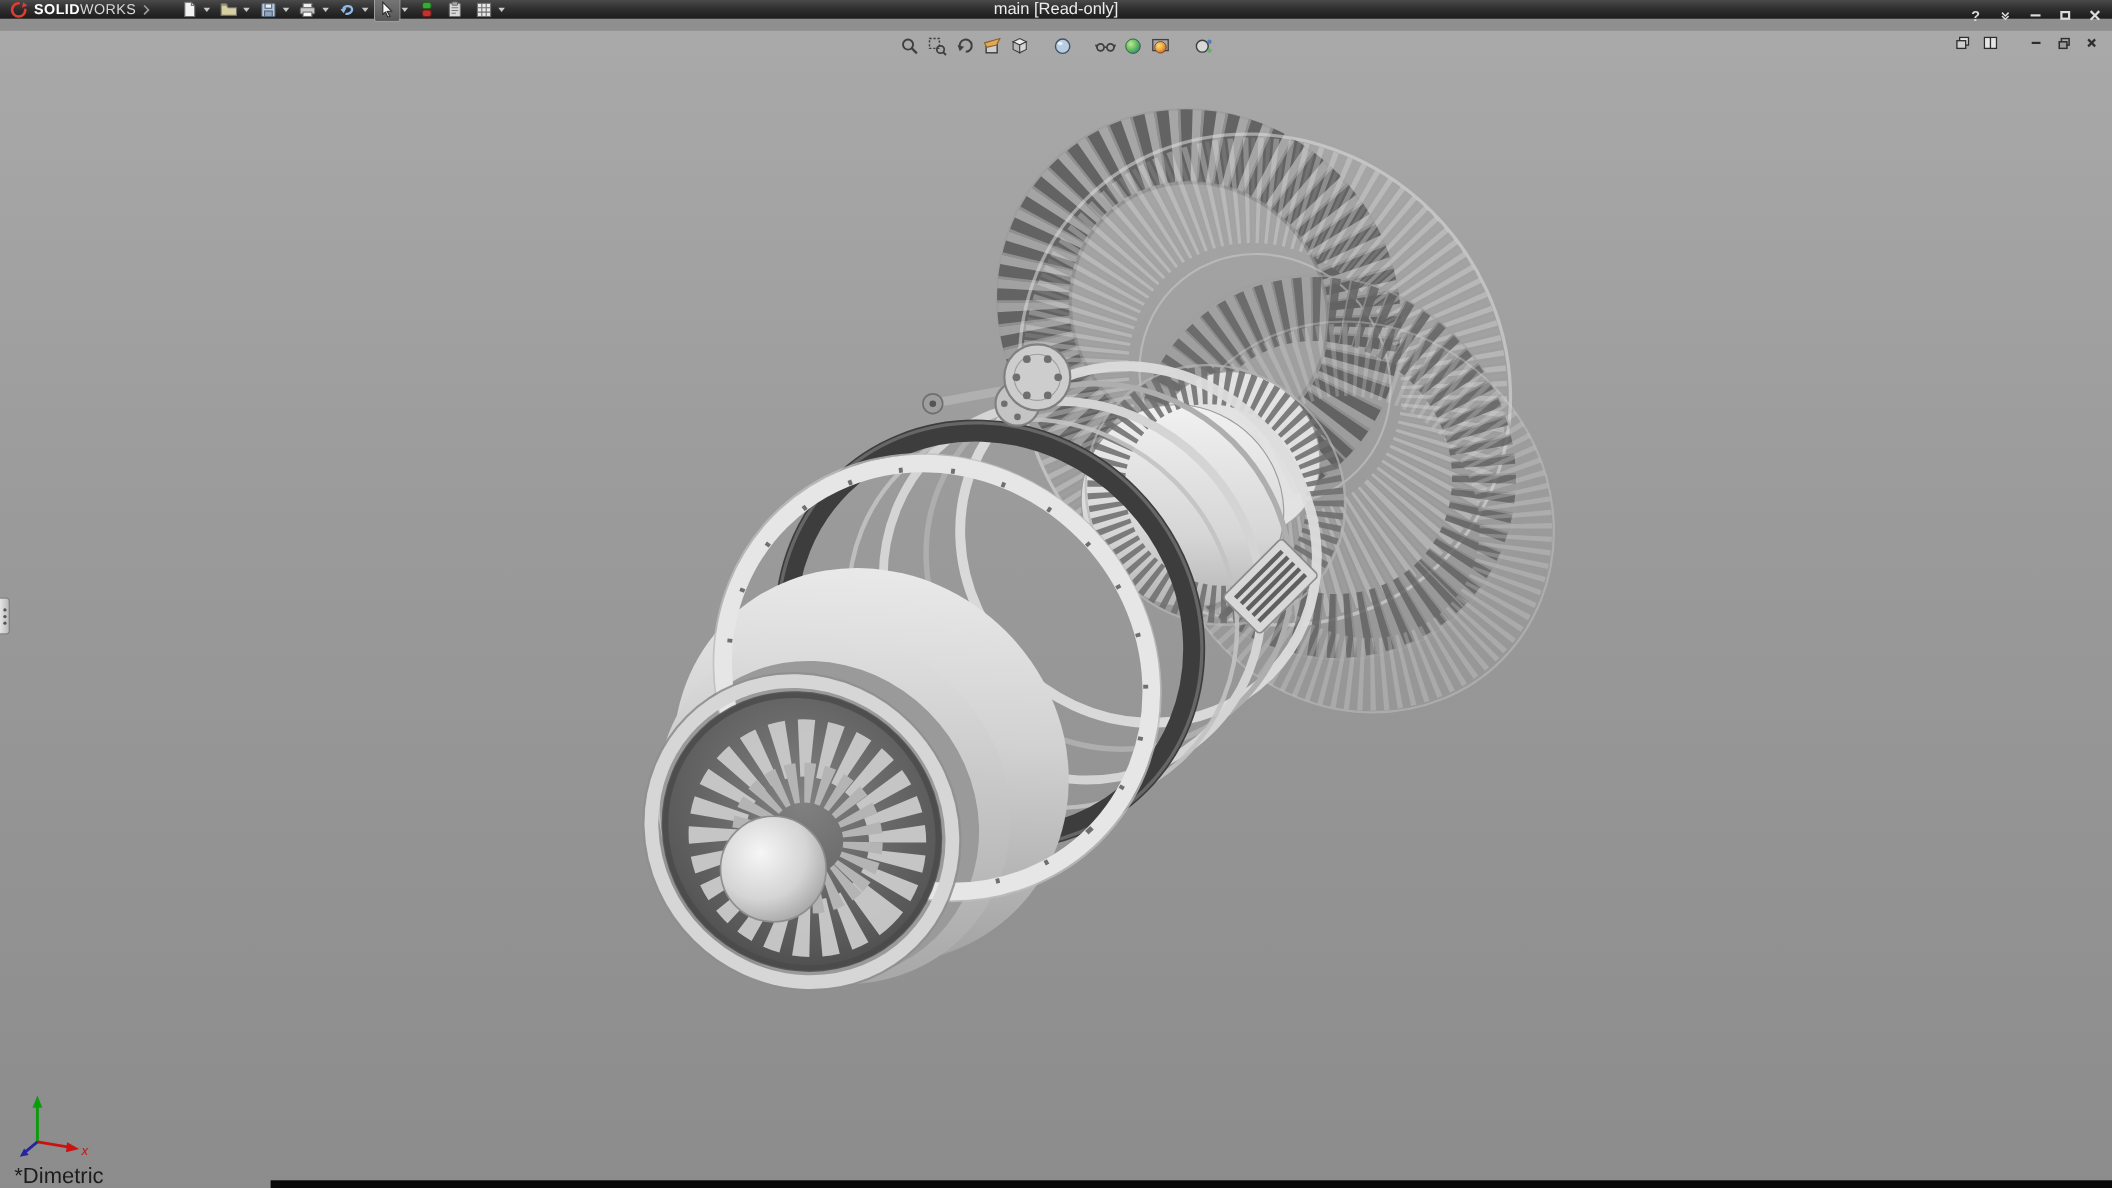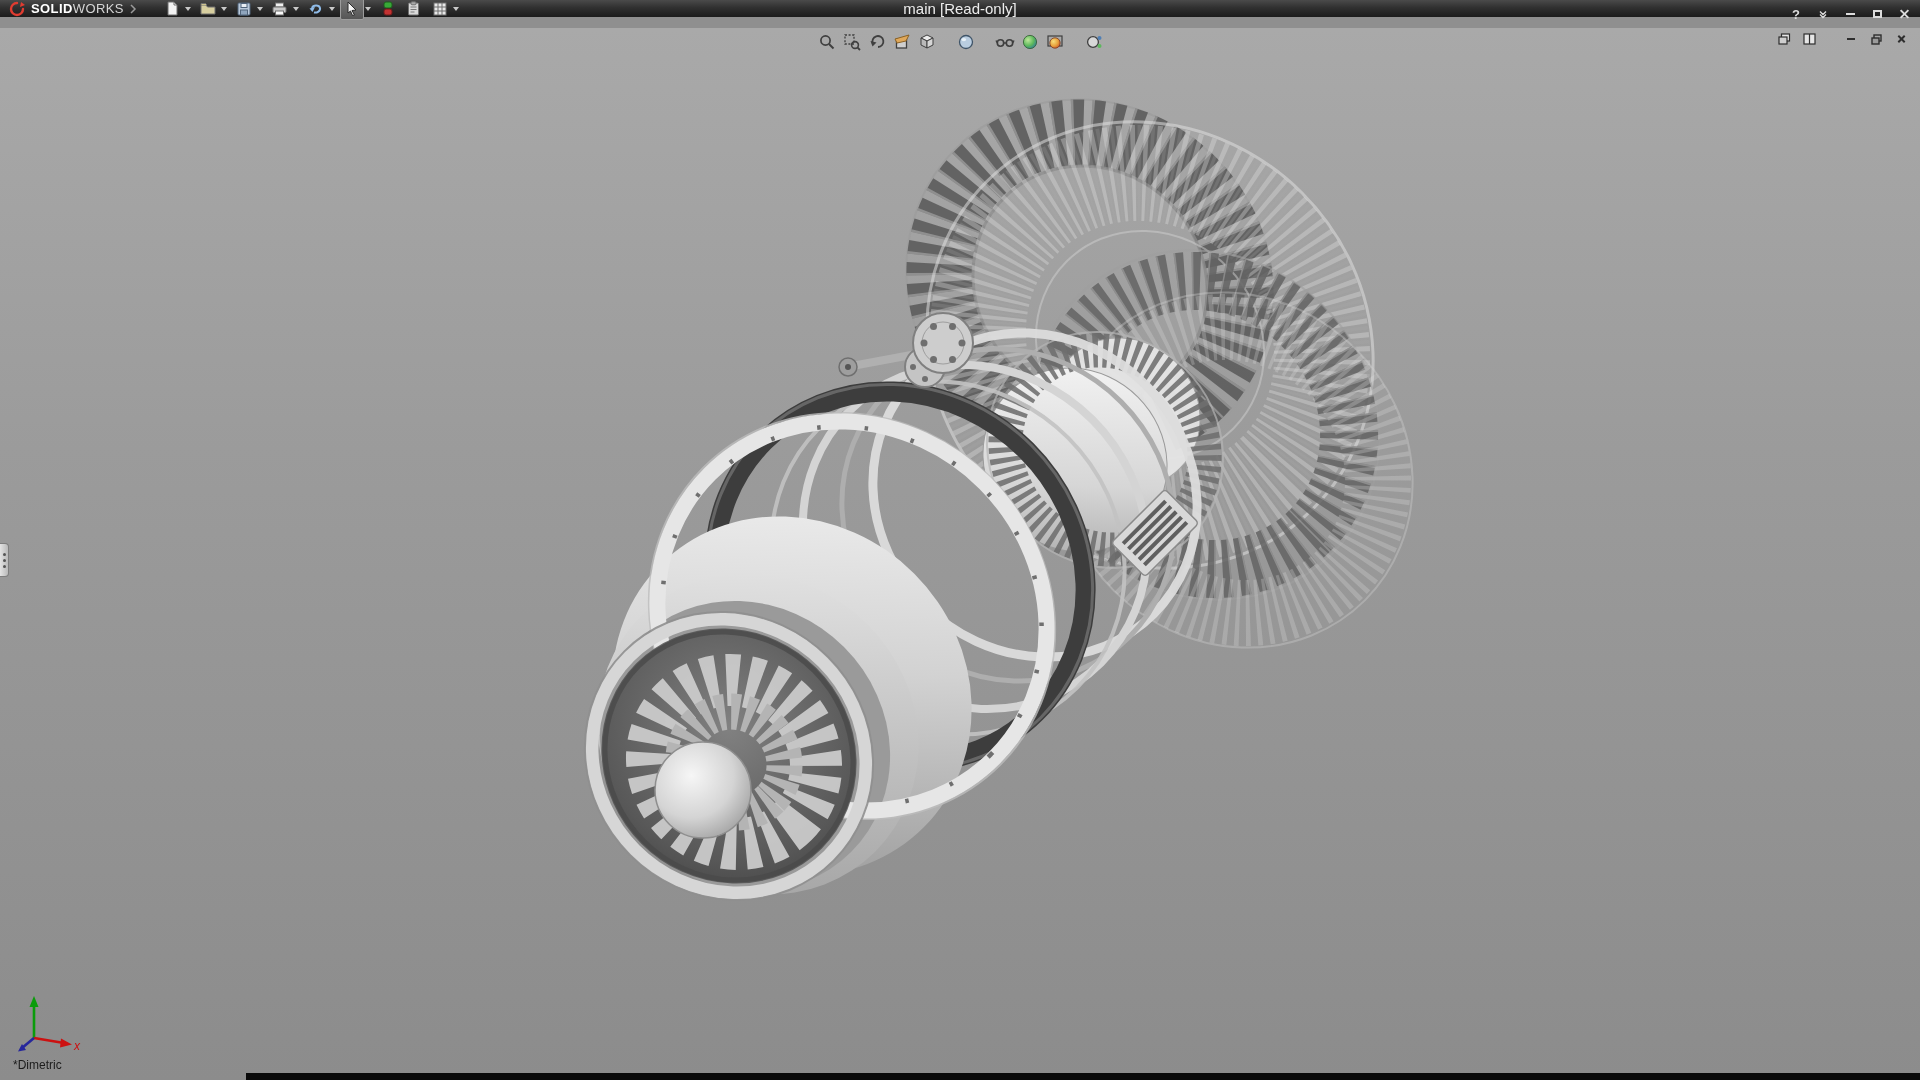--- a/index.html
+++ b/index.html
@@ -57,21 +57,21 @@
   
   .splitter-tab {
     position:absolute; left:0; top:515px; width:9px; height:34px;
     background:linear-gradient(90deg,#e3e3e3,#b9b9b9); border:1px solid #7e7e7e; border-left:none;
     border-radius:0 4px 4px 0; display:flex; flex-direction:column; align-items:center; justify-content:center; gap:3px;
   }
   .splitter-tab i { width:3px; height:3px; background:#555; border-radius:50%; }
 
   
   .triad { position:absolute; left:16px; top:958px; }
-  .orientation-label { position:absolute; left:13px; top:1030px; font-size:12px; color:#1c1c1c; }
+  .orientation-label { position:absolute; left:13px; top:1030px; font-size:20px; color:#1c1c1c; }
   .bottom-strip { position:absolute; left:246px; right:0; bottom:0; height:7px; background:#0a0a0a; }
 </style>
 </head>
 <body>
 
 <div class="app">
 
   <div class="titlebar">
     <div class="brand">
       <svg width="18" height="16" viewBox="0 0 18 16">

